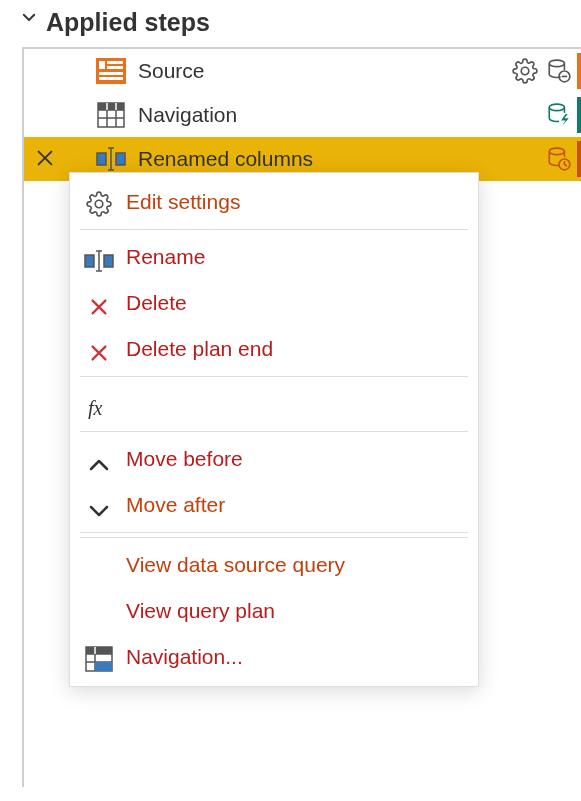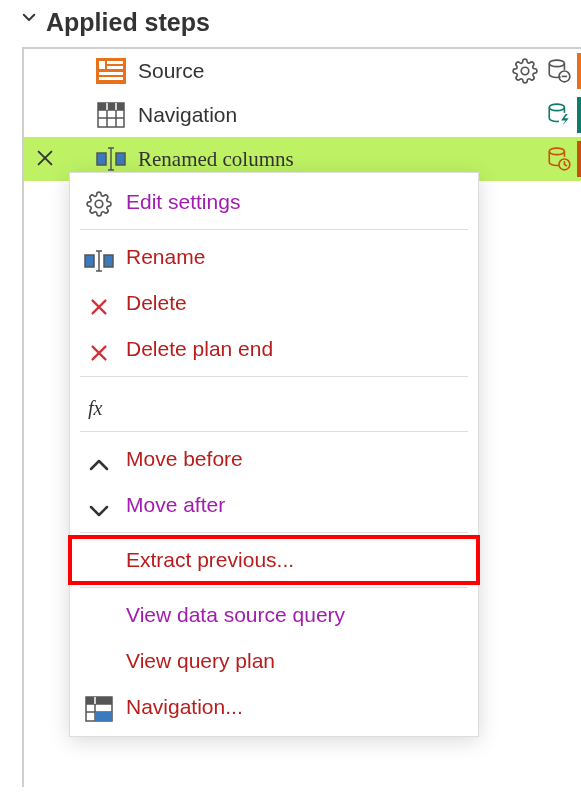--- a/index.html
+++ b/index.html
@@ -36,22 +36,21 @@
       height: 740px;
     }
     .step-row {
       display: flex;
       align-items: center;
       height: 44px;
       padding-left: 72px;
       position: relative;
     }
     .step-row.selected {
-      background: #bef264;
-      font-family: Liberation Serif, serif;
+      background: #eab308;
     }
     .step-icon {
       width: 30px;
       height: 30px;
       display: flex;
       align-items: center;
       justify-content: center;
       margin-right: 12px;
     }
     .step-label {
@@ -101,21 +100,21 @@
       padding: 6px 0;
     }
     .menu-item {
       display: flex;
       align-items: center;
       height: 46px;
       padding-left: 10px;
       cursor: default;
     }
     .menu-item.disabled .menu-label {
-      color: #a21caf;
+      color: #c2410c;
     }
     .menu-icon {
       width: 38px;
       height: 30px;
       display: flex;
       align-items: flex-end;
       justify-content: center;
       margin-right: 8px;
     }
     .menu-label {
@@ -303,24 +302,20 @@
     <span class="menu-icon">
       <svg width="24" height="18" viewBox="0 0 24 18">
           <path d="M4 5l8 8 8-8" stroke="#333" stroke-width="2.5" fill="none" stroke-linecap="round" stroke-linejoin="round"></path>
         </svg>
     </span>
     <span class="menu-label">Move after</span>
   </div>
 
   <div class="menu-sep"></div>
 
-  <div class="menu-item highlighted">
-    <span class="menu-icon"></span>
-    <span class="menu-label">Extract previous...</span>
-  </div>
 
   <div class="menu-sep"></div>
 
   <div class="menu-item disabled">
     <span class="menu-icon"></span>
     <span class="menu-label">View data source query</span>
   </div>
 
   <div class="menu-item">
     <span class="menu-icon"></span>

